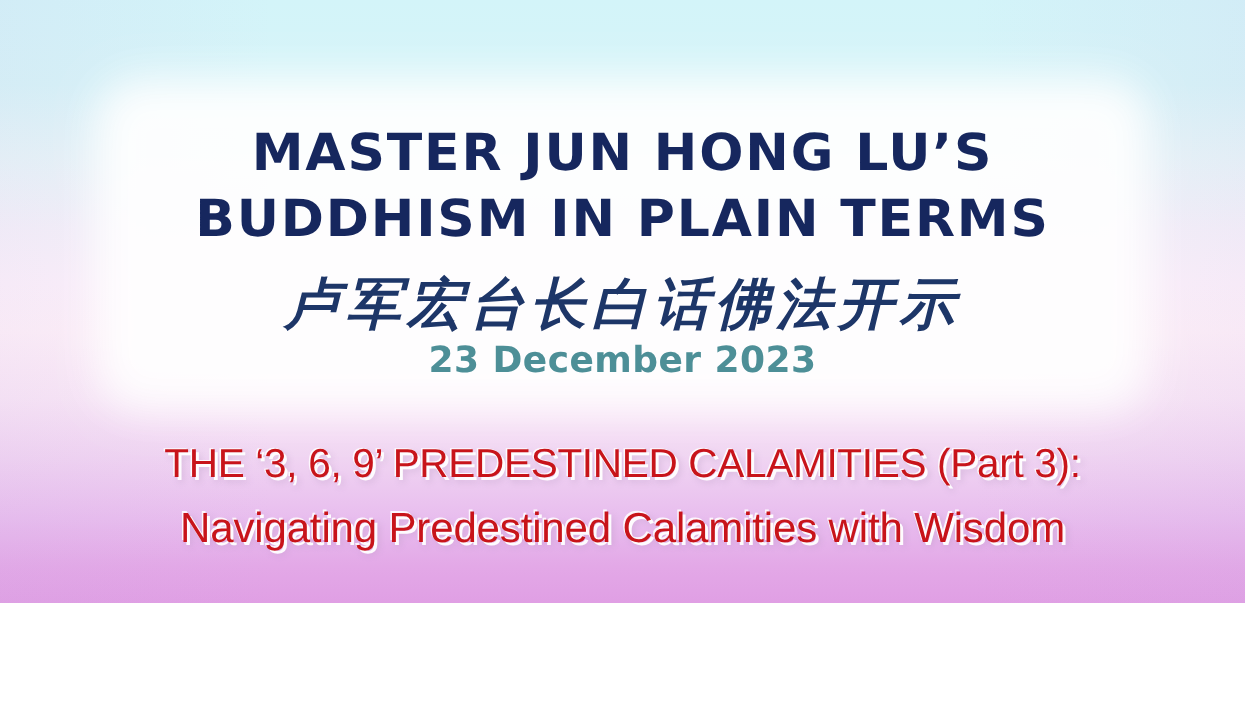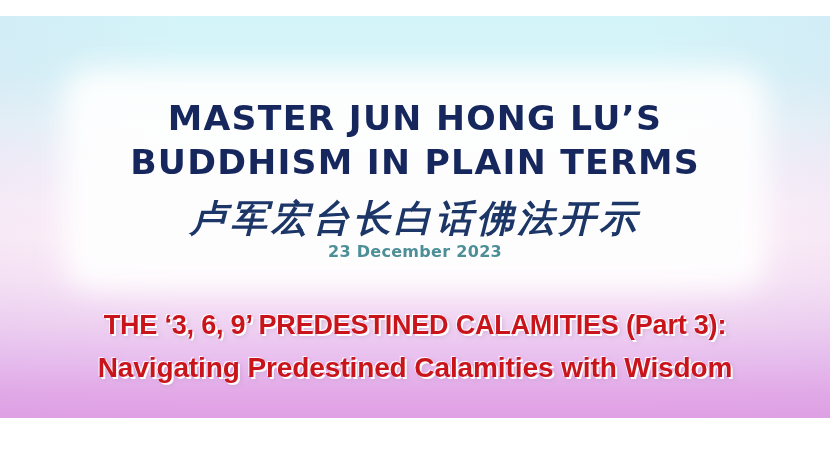--- a/index.html
+++ b/index.html
@@ -20,21 +20,20 @@
         #d6f4f8 14%,
         #e6f5f8 26%,
         #f4f1f9 38%,
         #fbf1fa 47%,
         #fdf0f8 55%,
         #f8e6f6 66%,
         #f0d4f2 76%,
         #e8bdee 86%,
         #e3a8e7 94%,
         #e09fe4 100%);
-    margin-top: 16px;
   }
   
   #slide::before {
     content: "";
     position: absolute;
     inset: 0;
     background: linear-gradient(to right,
       rgba(200,170,225,0.10) 0%,
       rgba(255,255,255,0.00) 22%,
       rgba(255,255,255,0.00) 78%,
@@ -88,32 +87,32 @@
     letter-spacing: 4px;
     font-style: italic;
   }
 
   .line-date {
     position: absolute;
     left: 0;
     right: 0;
     top: 226px;
     color: #4d8f97;
-    font-size: 16px;
+    font-size: 24px;
     font-weight: 700;
     font-family: "DejaVu Sans", sans-serif;
     letter-spacing: 0.3px;
   }
 
   .line-title1, .line-title2 {
     position: absolute;
     left: 0;
     right: 0;
     color: #c8141a;
-    font-weight: 700;
+    font-weight: 400;
     font-family: "Liberation Sans", sans-serif;
     text-shadow:
       2px 2px 0 rgba(255,255,255,0.95),
       -1px -1px 0 rgba(255,255,255,0.85),
       3px 3px 4px rgba(180,150,190,0.45);
   }
   .line-title1 {
     top: 294px;
     font-size: 27px;
     letter-spacing: -0.2px;

